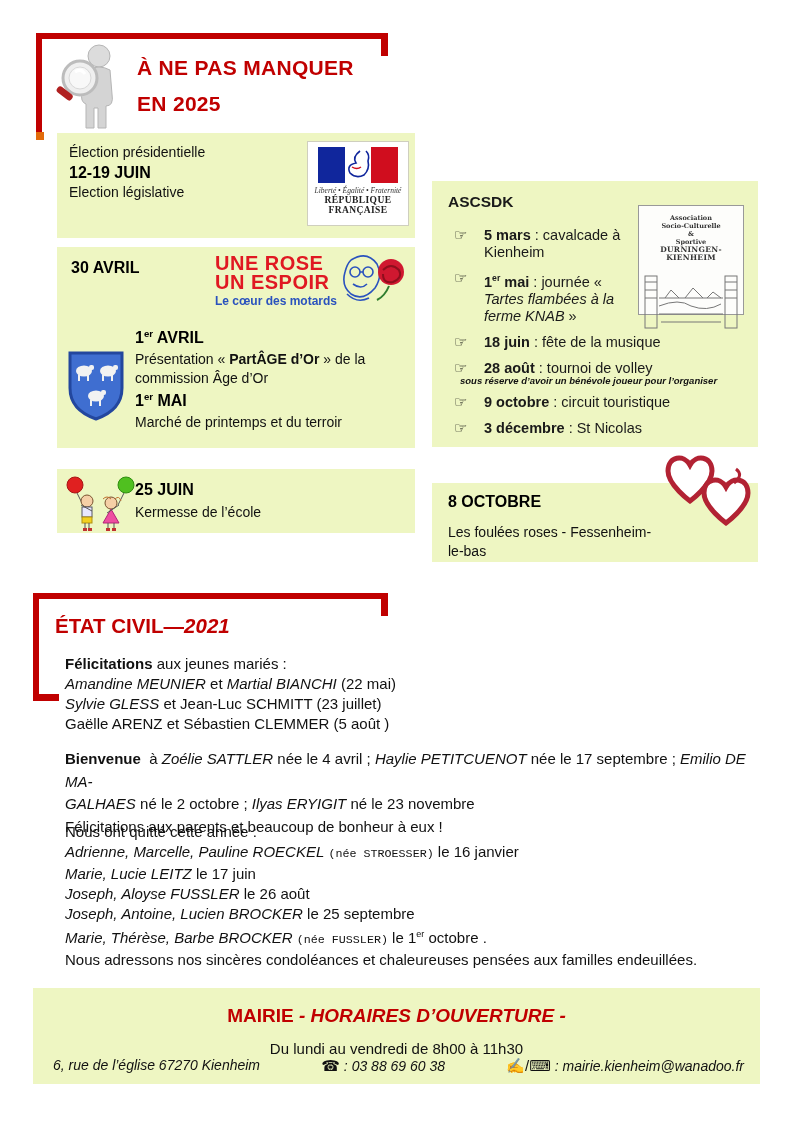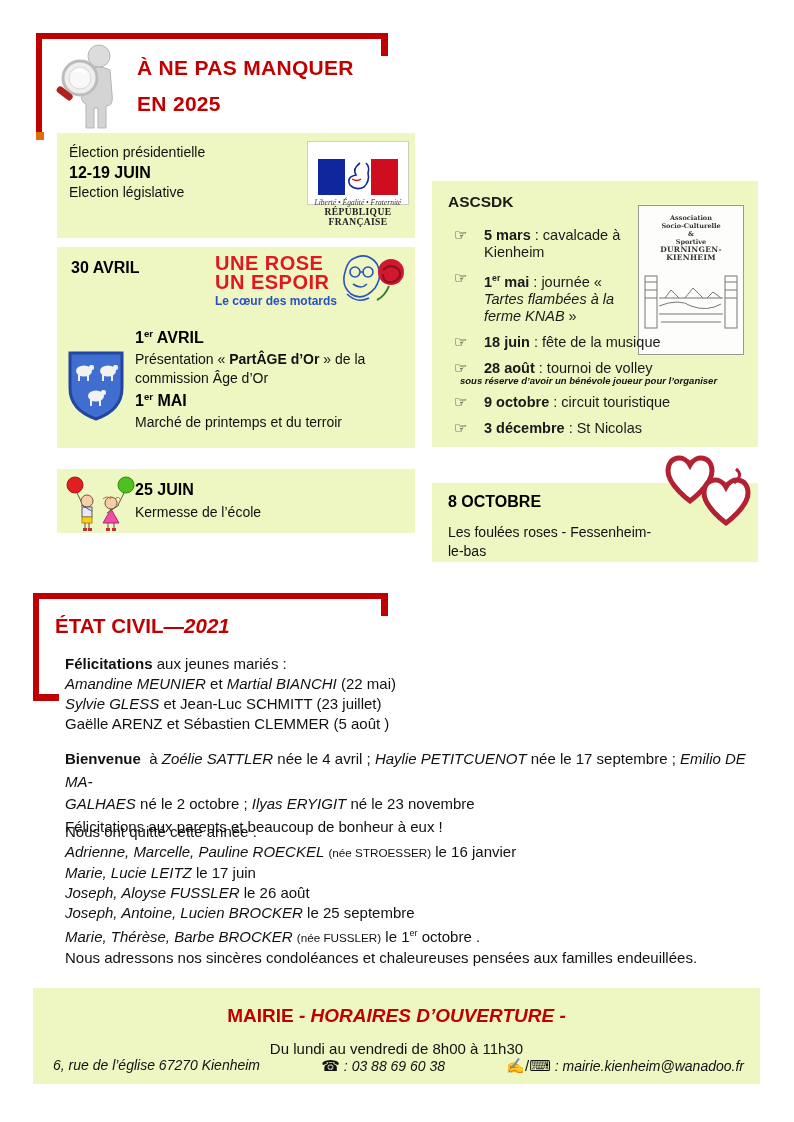--- a/index.html
+++ b/index.html
@@ -7,21 +7,21 @@
   .page {
     position:relative; width:794px; height:1122px; margin:0 auto;
     background:#ffffff; overflow:hidden;
     font-family:"Liberation Sans", sans-serif; color:#1a1a1a;
   }
   .abs { position:absolute; }
   .greenbox { position:absolute; background:#eef6c2; }
   .b { font-weight:700; }
   .i { font-style:italic; }
   .sup { vertical-align:super; font-size:60%; }
-  .sc { font-size:78%; }
+  .sc { font-size:78%;font-family:Liberation Mono, monospace; }
   .runline { white-space:pre-wrap; }
   
   .bar { position:absolute; background:#c00000; }
   .tip { position:absolute; background:#e26b0a; }
   
   .hdr-title { position:absolute; left:137px; color:#c00000; font-weight:700; font-size:21px; letter-spacing:.3px; }
   
   .evt-date { font-weight:700; font-size:16px; color:#000; }
   .evt-label { font-size:14px; color:#111; }
   
@@ -67,21 +67,21 @@
     <rect x="2" y="48" width="18" height="7" rx="3" transform="rotate(38 11 51)" fill="#b02020"></rect>
   </svg>
 
   <div class="hdr-title" style="top:56px">À NE PAS MANQUER</div>
   <div class="hdr-title" style="top:92px">EN 2025</div>
 
   <div class="greenbox" style="left:57px;top:133px;width:358px;height:105px;padding:9px 0 0 12px">
     <div class="evt-label" style="margin:2px 0 4px">Élection présidentielle</div>
     <div class="evt-date">12-19 JUIN</div>
     <div class="evt-label" style="margin-top:2px">Election législative</div>
-    <div class="rf-logo" style="left:250px;top:8px;width:102px;height:64px;padding-top:17px">
+    <div class="rf-logo" style="left:250px;top:8px;width:102px;height:85px;padding-top:5px">
       <svg width="100" height="36" viewBox="0 0 100 36" style="display:block;margin:0 auto">
         <rect x="10" y="0" width="27" height="36" fill="#10269c"></rect>
         <rect x="63" y="0" width="27" height="36" fill="#d00d1e"></rect>
         <path d="M37,0 h26 v36 h-26 Z" fill="#ffffff"></path>
         <path d="M52,4 q-8,6 -4,12 q-10,2 -6,10 q6,6 14,2 q6,-6 4,-14 q2,-6 -2,-10" fill="none" stroke="#10269c" stroke-width="1.6"></path>
         <path d="M44,20 q5,3 9,0" fill="none" stroke="#d00d1e" stroke-width="1.4"></path>
       </svg>
       <div class="rf-motto" style="margin-top:3px">Liberté • Égalité • Fraternité</div>
       <div class="rf-name">RÉPUBLIQUE FRANÇAISE</div>
     </div>
@@ -159,21 +159,21 @@
       <line x1="18" y1="32" x2="29" y2="38" stroke="#555"></line>
         <line x1="56" y1="32" x2="44" y2="40" stroke="#555"></line>
     </svg>
     <div class="evt-date abs" style="left:78px;top:12px">25 JUIN</div>
     <div class="evt-label abs" style="left:78px;top:35px">Kermesse de l’école</div>
   </div>
 
   <div class="greenbox" style="left:432px;top:181px;width:326px;height:266px">
     <div class="abs" style="left:16px;top:12px;font-weight:700;font-size:15.5px">ASCSDK</div>
 
-    <div class="poster" style="left:206px;top:24px;width:106px;height:150px">
+    <div class="poster" style="left:206px;top:24px;width:106px;height:110px">
       <div class="poster-line">Association</div>
       <div class="poster-line">Socio-Culturelle</div>
       <div class="poster-line">&amp;</div>
       <div class="poster-line">Sportive</div>
       <div class="poster-line big">DURNINGEN-KIENHEIM</div>
       <svg width="100" height="66" viewBox="0 0 100 66" style="display:block;margin:6px auto 0">
         <g stroke="#777" fill="none" stroke-width="1">
           <rect x="4" y="8" width="12" height="52"></rect>
             <rect x="84" y="8" width="12" height="52"></rect>
           <path d="M4,14 h12 M4,22 h12 M4,30 h12 M84,14 h12 M84,22 h12 M84,30 h12"></path>

